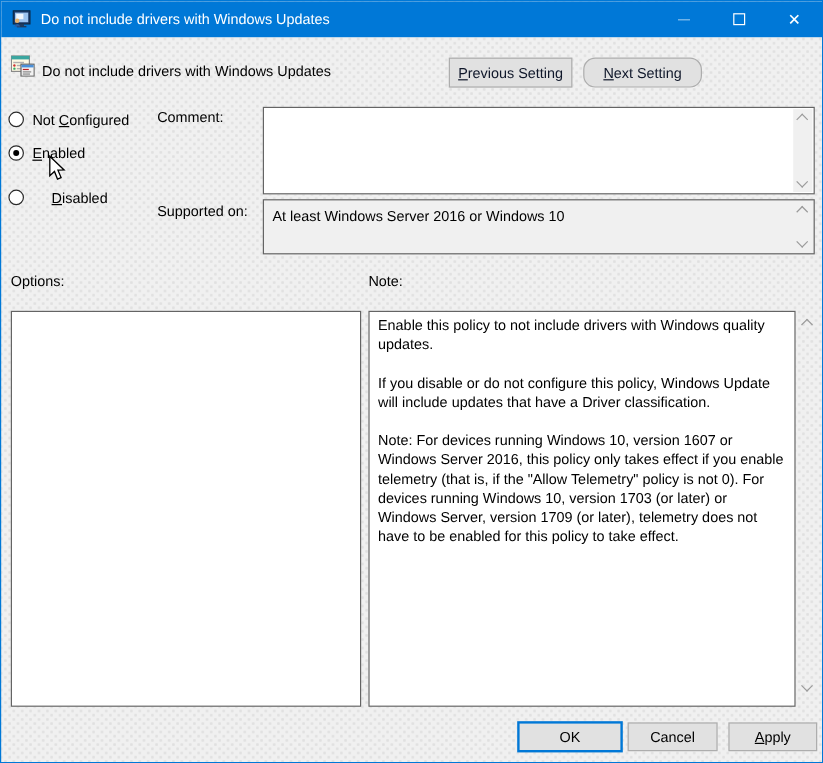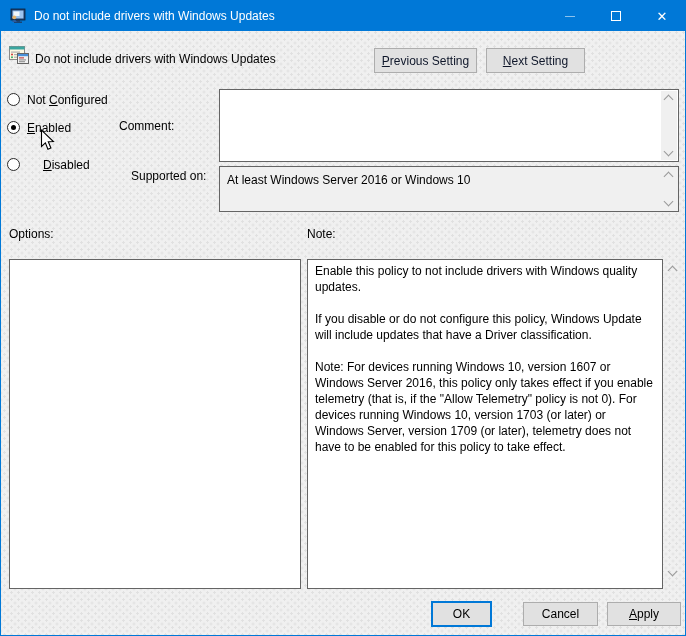--- a/index.html
+++ b/index.html
@@ -38,41 +38,41 @@
   .policy-icon { position: absolute; left: 8px; top: 45px; }
   .policy-title { position: absolute; left: 34px; top: 51px; font-size: 12px; }
   .setting-btn {
     position: absolute; top: 47px; height: 25px;
     background: #e1e1e1; border: 1px solid #adadad;
     font-family: inherit; font-size: 12px; color: #0f172a;
     display: flex; align-items: center; justify-content: center;
     cursor: default;
   }
   .btn-prev { left: 373px; width: 103px; }
-  .btn-next { left: 485px; width: 99px; }
+  .btn-next { left: 485px; width: 99px; border-radius: 10px; }
 
   
   .radio-row { position: absolute; left: 6px; display: flex; align-items: center; height: 15px; }
   .radio-row-1 { top: 91px; }
   .radio-row-2 { top: 119px; }
   .radio-row-3 { top: 156px; gap: 16px; }
   .radio-circle {
     width: 13px; height: 13px; border-radius: 50%;
     border: 1px solid #2b2b2b; background: #fff;
     margin-right: 7px; position: relative; flex: 0 0 auto;
   }
   .radio-circle.selected::after {
     content: ""; position: absolute; left: 3px; top: 3px;
     width: 5px; height: 5px; border-radius: 50%; background: #000;
   }
   .u { text-decoration: underline; }
 
   
   .field-label { position: absolute; font-size: 12px; }
-  .lbl-comment { left: 118px; top: 90px; margin-top: 28px; }
+  .lbl-comment { left: 130px; top: 90px; }
   .lbl-supported { left: 130px; top: 168px; }
 
   .textbox {
     position: absolute; border: 1px solid #646464; background: #fff;
   }
   .box-comment { left: 218px; top: 88px; width: 460px; height: 73px; }
   .box-supported { left: 218px; top: 165px; width: 460px; height: 46px; background: #f0f0f0; }
   .box-supported .value { position: absolute; left: 7px; top: 6px; right: 22px; font-size: 12px; }
 
   .scroll-strip {
@@ -98,21 +98,21 @@
   .help-scroll .chev { left: 4px; }
   .help-scroll .chev-up { top: 8px; }
   .help-scroll .chev-down { bottom: 8px; }
 
   
   .bottom-btn {
     position: absolute; background: #e1e1e1; border: 1px solid #adadad;
     font-family: inherit; font-size: 12px; color: #000;
     display: flex; align-items: center; justify-content: center; cursor: default;
   }
-  .btn-ok { left: 430px; top: 600px; width: 61px; height: 26px; border: 2px solid #0078d7; }
+  .btn-ok { left: 430px; top: 600px; width: 88px; height: 26px; border: 2px solid #0078d7; }
   .btn-cancel { left: 522px; top: 601px; width: 75px; height: 24px; }
   .btn-apply { left: 606px; top: 601px; width: 74px; height: 24px; }
 
   .cursor { position: absolute; left: 39px; top: 128px; pointer-events: none; }
 </style>
 </head>
 <body>
 
 <div class="window">
 

